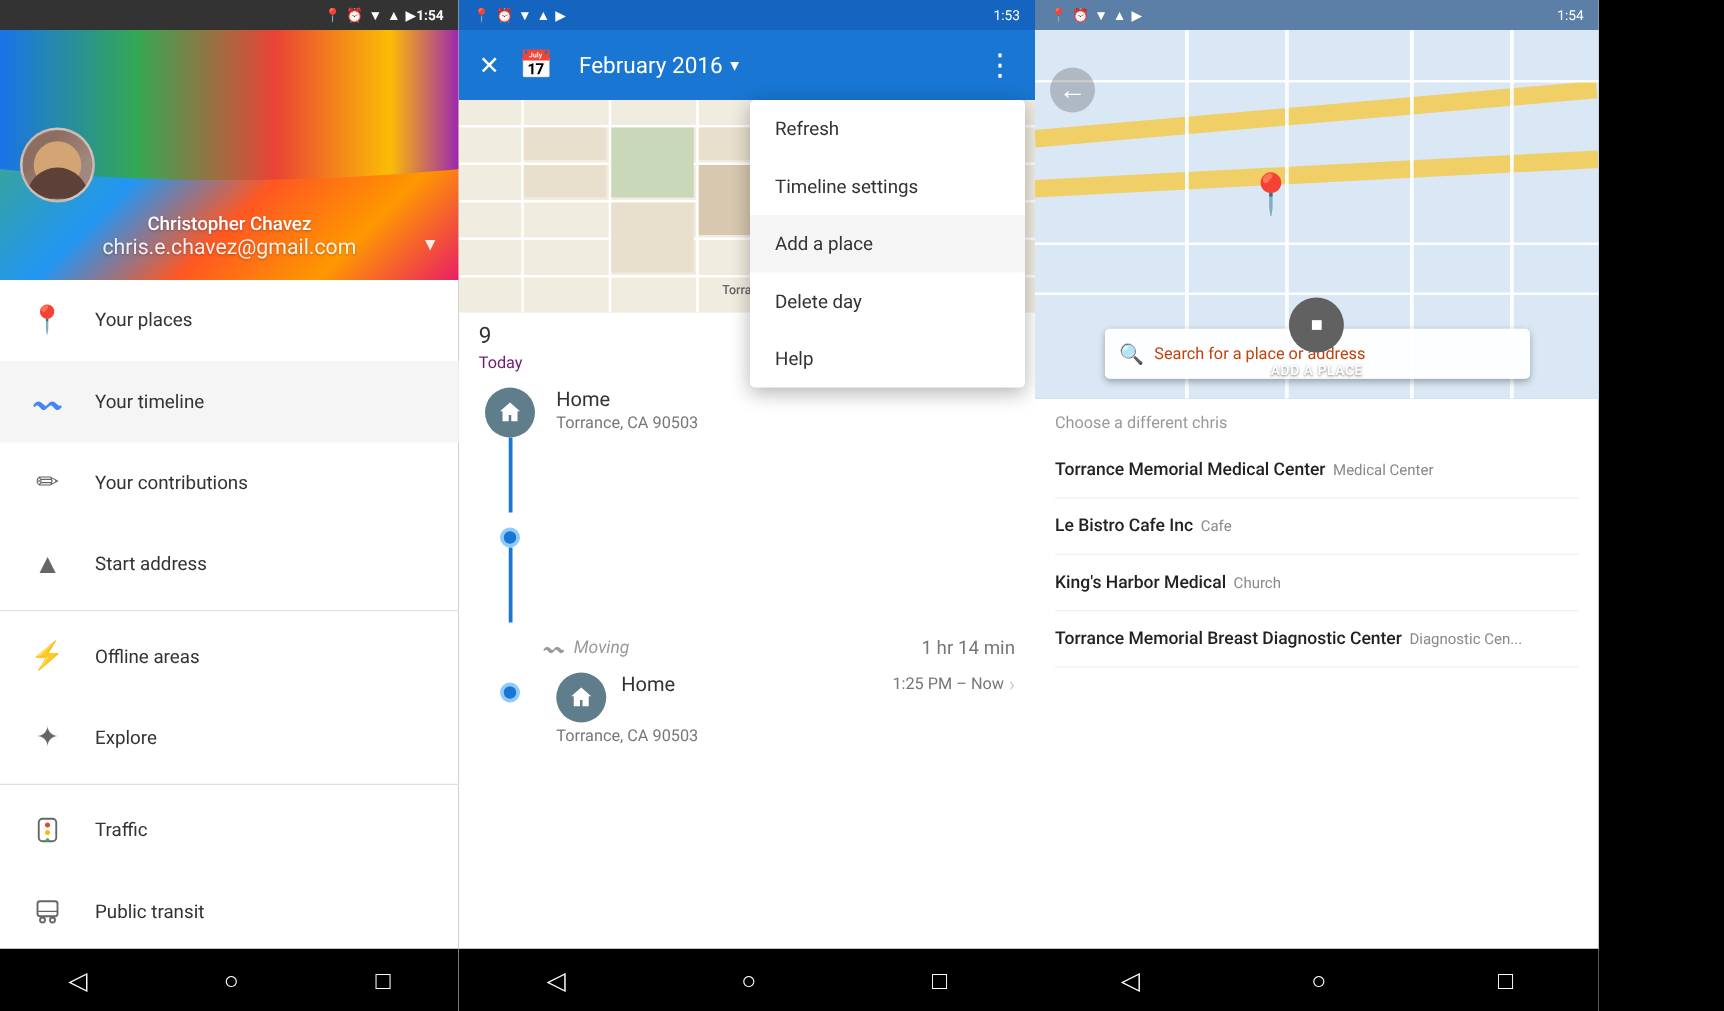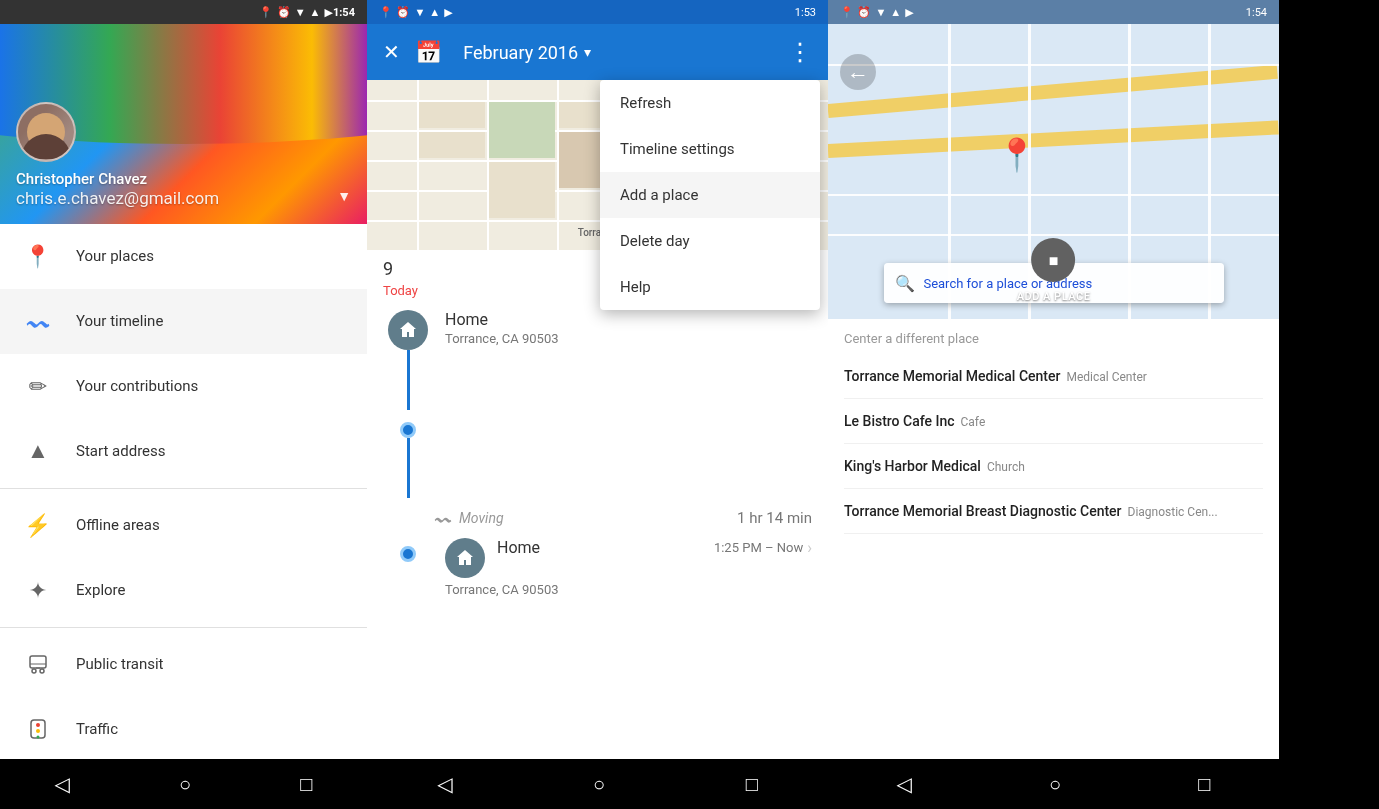--- a/index.html
+++ b/index.html
@@ -72,20 +72,21 @@
       transform: translateX(-50%);
       width: 50px;
       height: 25px;
       background: #5d4037;
       border-radius: 25px 25px 0 0;
     }
 
     .user-info {
       position: relative;
       z-index: 2;
+      text-align: center;
     }
 
     .user-name {
       color: #fff;
       font-size: 15px;
       font-weight: 500;
       text-shadow: 0 1px 2px rgba(0,0,0,0.3);
     }
 
     .user-email {
@@ -252,21 +253,21 @@
 
     .timeline-date {
       padding: 8px 16px 4px;
       font-size: 18px;
       font-weight: 400;
       color: #333;
     }
 
     .timeline-day {
       font-size: 13px;
-      color: #ef4444;
+      color: #701a75;
       padding: 0 16px 12px;
     }
 
     .entry-icon-circle {
       width: 40px;
       height: 40px;
       border-radius: 50%;
       background: #607D8B;
       display: flex;
       align-items: center;
@@ -484,21 +485,21 @@
       gap: 8px;
     }
 
     .search-icon-3 {
       color: #888;
       font-size: 16px;
     }
 
     .search-input-3 {
       font-size: 13px;
-      color: #1d4ed8;
+      color: #c2410c;
       flex: 1;
     }
 
     .places-list {
       flex: 1;
       overflow-y: auto;
       padding: 0 16px;
     }
 
     .choose-label {
@@ -642,44 +643,44 @@
       <div class="nav-icon">⚡</div>
       <span class="nav-label">Offline areas</span>
     </div>
 
     <div class="nav-item">
       <div class="nav-icon">✦</div>
       <span class="nav-label">Explore</span>
     </div>
 
     <div class="nav-divider"></div>
+
+    <div class="nav-item">
+      <div class="nav-icon">
+        <svg width="22" height="22" viewBox="0 0 22 22" fill="none">
+          <rect x="4" y="2" width="14" height="18" rx="3" stroke="#666" stroke-width="1.5" fill="none"></rect>
+          <circle cx="11" cy="7" r="2" fill="#EA4335"></circle>
+          <circle cx="11" cy="13" r="2" fill="#FBBC05"></circle>
+          <circle cx="11" cy="19" r="1.5" fill="#34A853"></circle>
+        </svg>
+      </div>
+      <span class="nav-label">Traffic</span>
+    </div>
 
     <div class="nav-item">
       <div class="nav-icon">
         <svg width="22" height="22" viewBox="0 0 22 22" fill="none">
           <rect x="3" y="3" width="16" height="12" rx="2" stroke="#666" stroke-width="1.5" fill="none"></rect>
           <circle cx="7" cy="18" r="2" stroke="#666" stroke-width="1.5" fill="none"></circle>
           <circle cx="15" cy="18" r="2" stroke="#666" stroke-width="1.5" fill="none"></circle>
           <line x1="3" y1="11" x2="19" y2="11" stroke="#666" stroke-width="1"></line>
           <line x1="9" y1="15" x2="13" y2="15" stroke="#666" stroke-width="1"></line>
         </svg>
       </div>
       <span class="nav-label">Public transit</span>
-    </div>
-
-    <div class="nav-item">
-      <div class="nav-icon">
-        <svg width="22" height="22" viewBox="0 0 22 22" fill="none">
-          <rect x="4" y="2" width="14" height="18" rx="3" stroke="#666" stroke-width="1.5" fill="none"></rect>
-          <circle cx="11" cy="7" r="2" fill="#EA4335"></circle>
-          <circle cx="11" cy="13" r="2" fill="#FBBC05"></circle>
-          <circle cx="11" cy="19" r="1.5" fill="#34A853"></circle>
-        </svg>
-      </div>
-      <span class="nav-label">Traffic</span>
     </div>
 
   </div>
 
   <div class="bottom-nav-1">
     <span class="bottom-btn">◁</span>
     <span class="bottom-btn">○</span>
     <span class="bottom-btn">□</span>
   </div>
 </div>
@@ -837,21 +838,21 @@
       <div class="add-place-label">ADD A PLACE</div>
     </div>
 
     <div class="search-bar-3" style="bottom:16px;">
       <span class="search-icon-3">🔍</span>
       <span class="search-input-3">Search for a place or address</span>
     </div>
   </div>
 
   <div class="places-list">
-    <div class="choose-label">Center a different place</div>
+    <div class="choose-label">Choose a different chris</div>
 
     <div class="place-item">
       <span class="place-name">Torrance Memorial Medical Center</span>
       <span class="place-type">Medical Center</span>
     </div>
 
 
 
     <div class="place-item">
       <span class="place-name">Le Bistro Cafe Inc</span>

